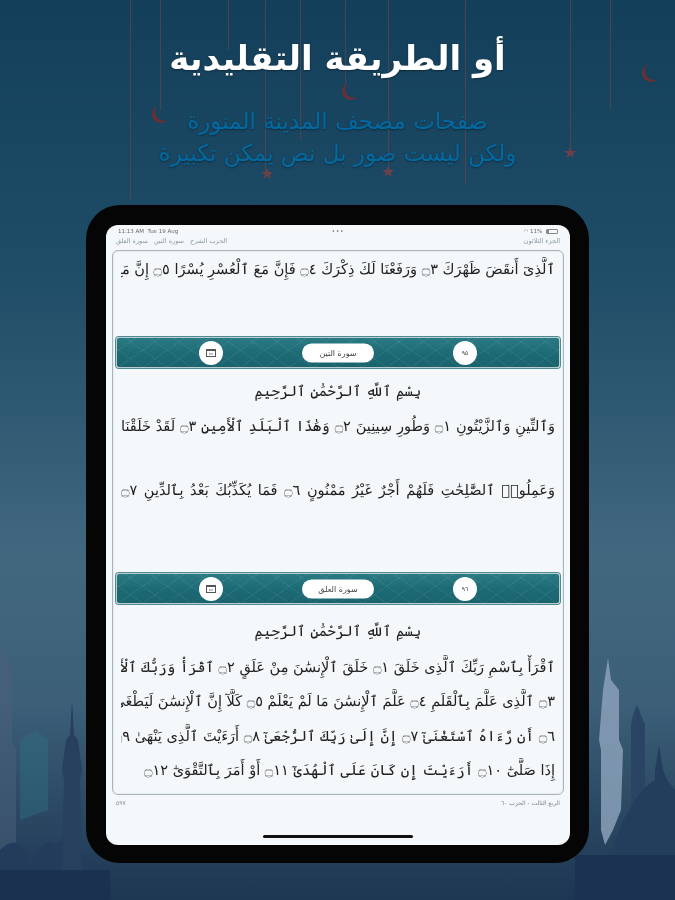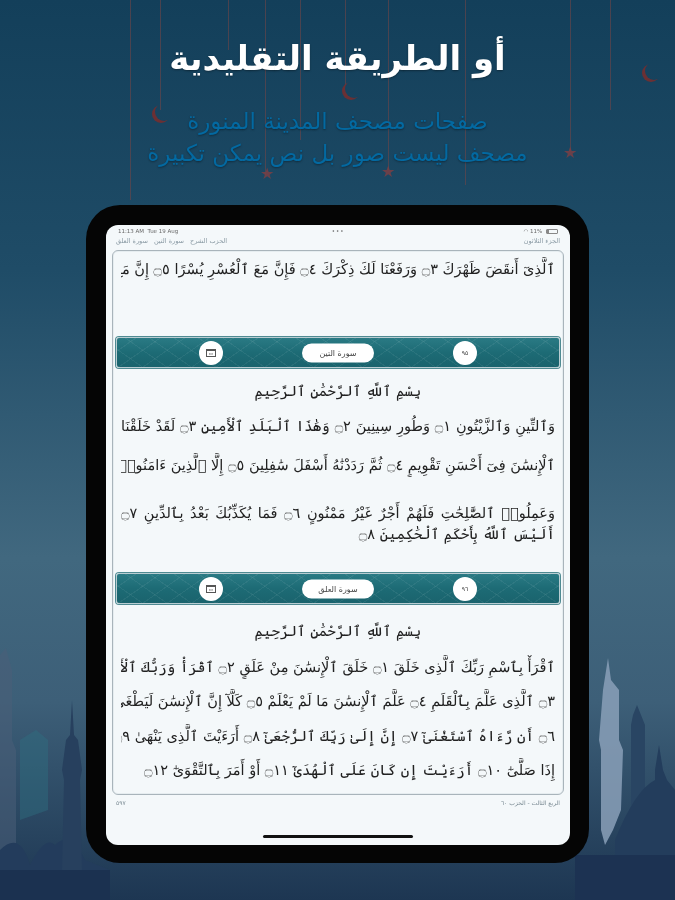--- a/index.html
+++ b/index.html
@@ -138,21 +138,21 @@
 </svg>
 <svg class="sil" style="left:575px;top:620px;" width="100" height="280" viewBox="0 0 100 280">
   <path d="M28 70 L33 38 L36 60 L44 70 L44 120 L48 130 L46 190 L38 210 L30 225 L26 210 L26 130 L24 120 Z" fill="#8aa0b9" opacity="0.85"></path>
   <path d="M58 95 L62 85 L66 95 L70 105 L70 180 L56 185 L56 105 Z" fill="#294563"></path>
   <path d="M80 150 L84 125 L88 150 L92 160 L100 170 L100 280 L40 280 L40 220 Q60 170 80 160 Z" fill="#233d5c"></path>
   <path d="M0 235 L100 235 L100 280 L0 280 Z" fill="#1c3252"></path>
 </svg>
 
 <div class="headline">أو الطريقة التقليدية</div>
 <div class="subline sub1">صفحات مصحف المدينة المنورة</div>
-<div class="subline sub2">مصحف ليست صور بل نص يمكن تكبيرة</div>
+<div class="subline sub2">ولكن ليست صور بل نص يمكن تكبيرة</div>
 
 <div class="tablet">
   <div class="screen">
 
     <div class="statusbar">
       <span class="time">
         <span>11:13 AM</span>&nbsp;&nbsp;<span>Tue 19 Aug</span>
       </span>
       <span class="dots">•••</span>
       <span class="right">
@@ -176,23 +176,21 @@
 
       <div class="banner" style="top:86px;">
         <div class="pattern"></div>
         <div class="badge left"><span class="mini">▭</span></div>
         <div class="pill">سورة التين</div>
         <div class="badge right">٩٥</div>
       </div>
 
       <div class="line center" style="top:128px;">بِسْمِ ٱللَّهِ ٱلرَّحْمَٰنِ ٱلرَّحِيمِ</div>
       <div class="line" style="top:163px;">وَٱلتِّينِ وَٱلزَّيْتُونِ ۝١ وَطُورِ سِينِينَ ۝٢ وَهَٰذَا ٱلْبَلَدِ ٱلْأَمِينِ ۝٣ لَقَدْ خَلَقْنَا</div>
-      <div class="line" style="top:202px;">ٱلْإِنسَٰنَ فِىٓ أَحْسَنِ تَقْوِيمٍ ۝٤ ثُمَّ رَدَدْنَٰهُ أَسْفَلَ سَٰفِلِينَ ۝٥ إِلَّا ٱلَّذِينَ ءَامَنُوا۟</div>
-      <div class="line" style="top:250px;">وَعَمِلُوا۟ ٱلصَّٰلِحَٰتِ فَلَهُمْ أَجْرٌ غَيْرُ مَمْنُونٍ ۝٦ فَمَا يُكَذِّبُكَ بَعْدُ بِٱلدِّينِ ۝٧</div>
-      <div class="line start" style="top:271px;">أَلَيْسَ ٱللَّهُ بِأَحْكَمِ ٱلْحَٰكِمِينَ ۝٨</div>
+      <div class="line" style="top:227px;">وَعَمِلُوا۟ ٱلصَّٰلِحَٰتِ فَلَهُمْ أَجْرٌ غَيْرُ مَمْنُونٍ ۝٦ فَمَا يُكَذِّبُكَ بَعْدُ بِٱلدِّينِ ۝٧</div>
 
       <div class="banner" style="top:322px;">
         <div class="pattern"></div>
         <div class="badge left"><span class="mini">▭</span></div>
         <div class="pill">سورة العلق</div>
         <div class="badge right">٩٦</div>
       </div>
 
       <div class="line center" style="top:368px;">بِسْمِ ٱللَّهِ ٱلرَّحْمَٰنِ ٱلرَّحِيمِ</div>
       <div class="line" style="top:404px;">ٱقْرَأْ بِٱسْمِ رَبِّكَ ٱلَّذِى خَلَقَ ۝١ خَلَقَ ٱلْإِنسَٰنَ مِنْ عَلَقٍ ۝٢ ٱقْرَأْ وَرَبُّكَ ٱلْأَكْرَمُ</div>

